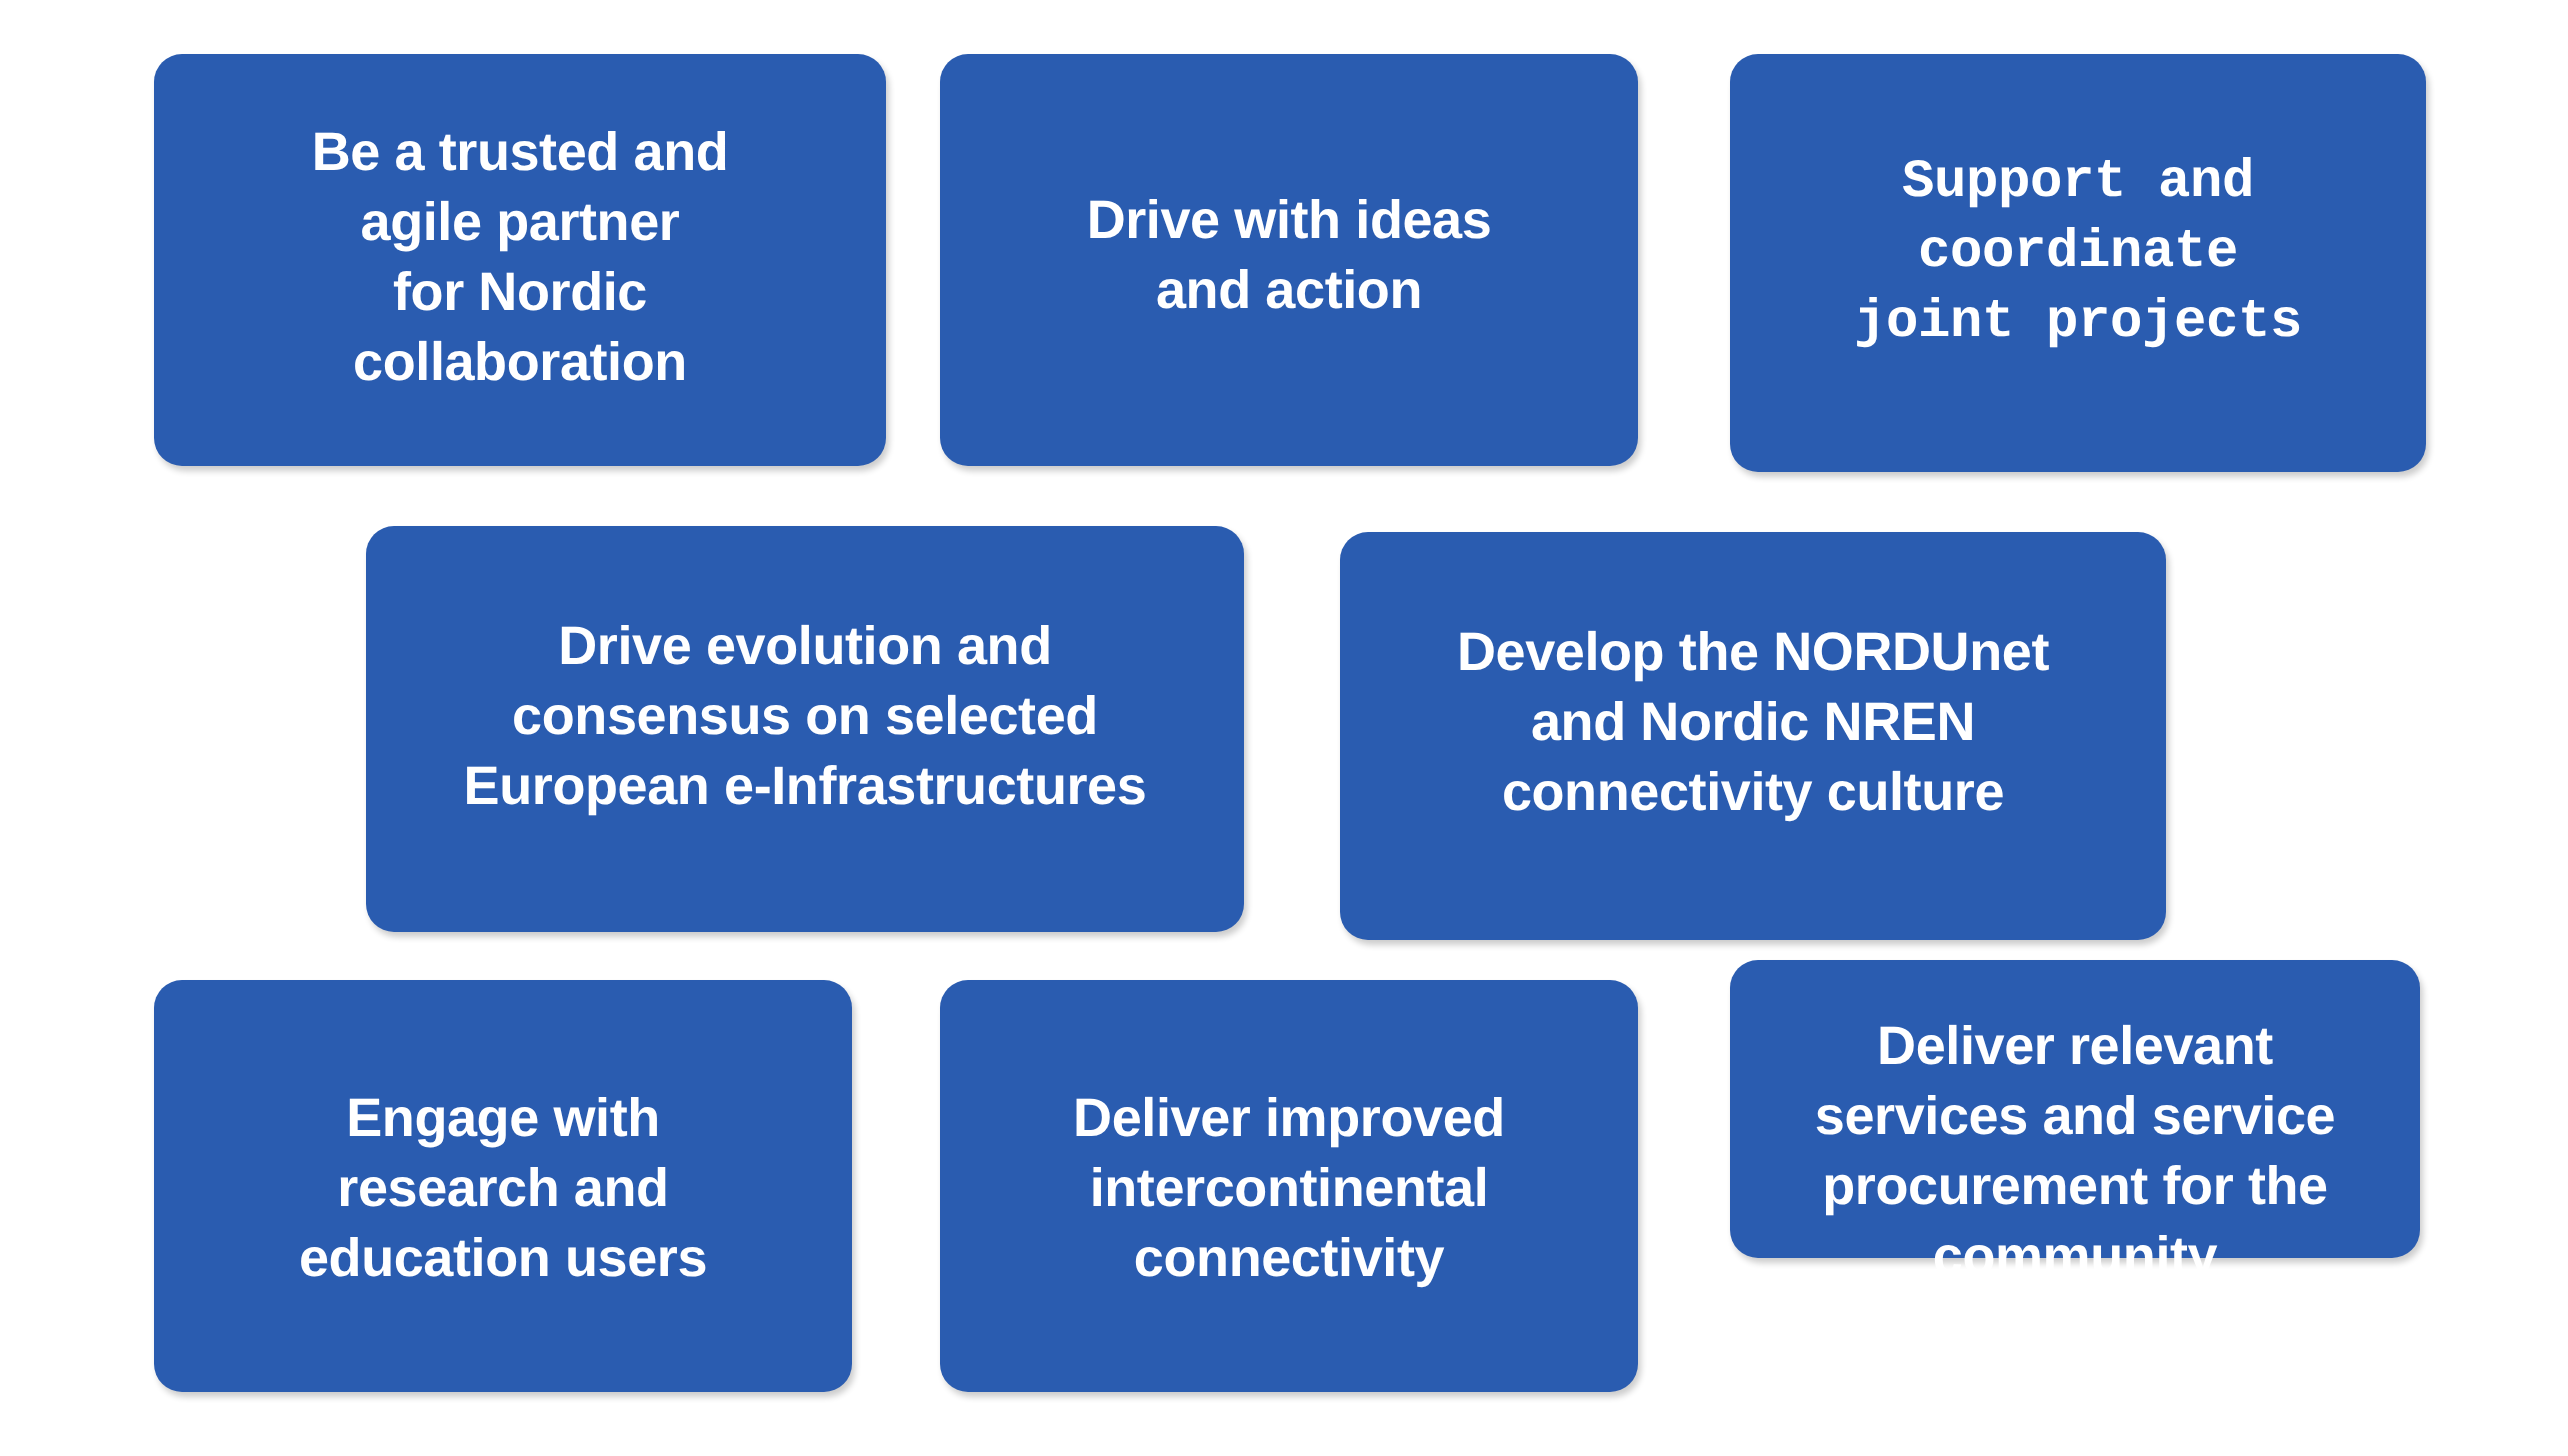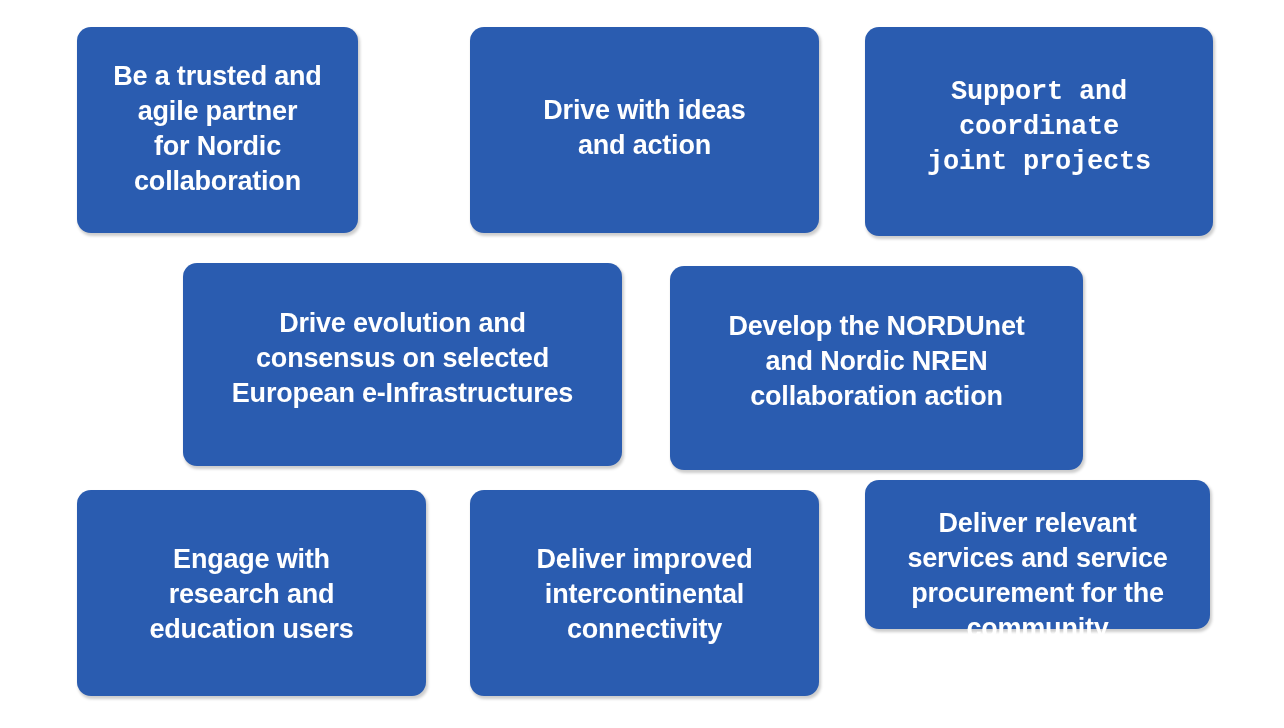--- a/index.html
+++ b/index.html
@@ -38,21 +38,21 @@
     text-align: center;
     font-weight: bold;
     font-size: 27px;
     line-height: 35px;
     letter-spacing: -0.2px;
     white-space: pre-line;
     color: #ffffff;
   }
 
   
-  .c1 { left: 77px;  top: 27px;  width: 281px; height: 206px; }
+  .c1 { left: 77px;  top: 27px;  width: 366px; height: 206px; }
   .c1 .card-text { margin-top: 32px; }
 
   .c2 { left: 470px; top: 27px;  width: 349px; height: 206px; }
   .c2 .card-text { margin-top: 66px; }
 
   .c3 { left: 865px; top: 27px;  width: 348px; height: 209px; font-family: Liberation Mono, monospace; }
   .c3 .card-text { margin-top: 48px; }
 
   
   .c4 { left: 183px; top: 263px; width: 439px; height: 203px; }
@@ -96,21 +96,21 @@
 
   <div class="card c4">
     <span class="card-text">Drive evolution and
 consensus on selected
 European e-Infrastructures</span>
   </div>
 
   <div class="card c5">
     <span class="card-text">Develop the NORDUnet
 and Nordic NREN
-collaboration action</span>
+connectivity culture</span>
   </div>
 
   <div class="card c6">
     <span class="card-text">Engage with
 research and
 education users</span>
   </div>
 
   <div class="card c7">
     <span class="card-text">Deliver improved

